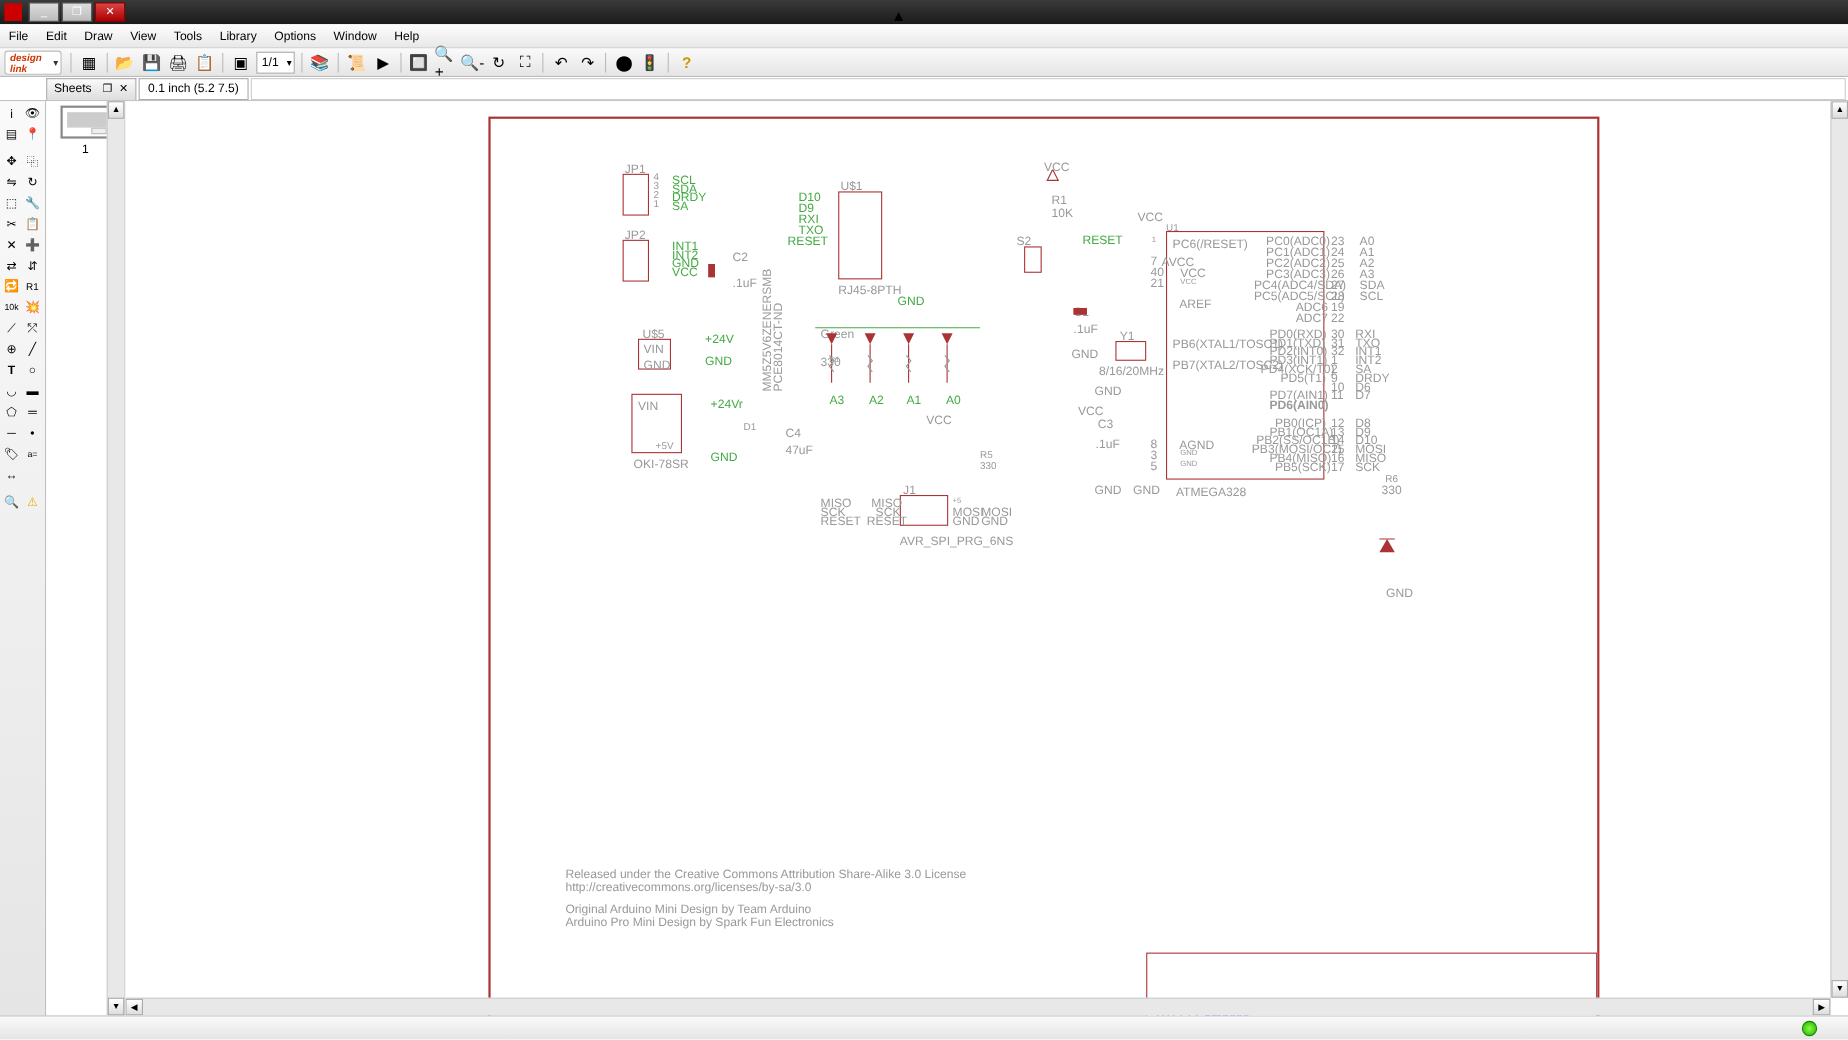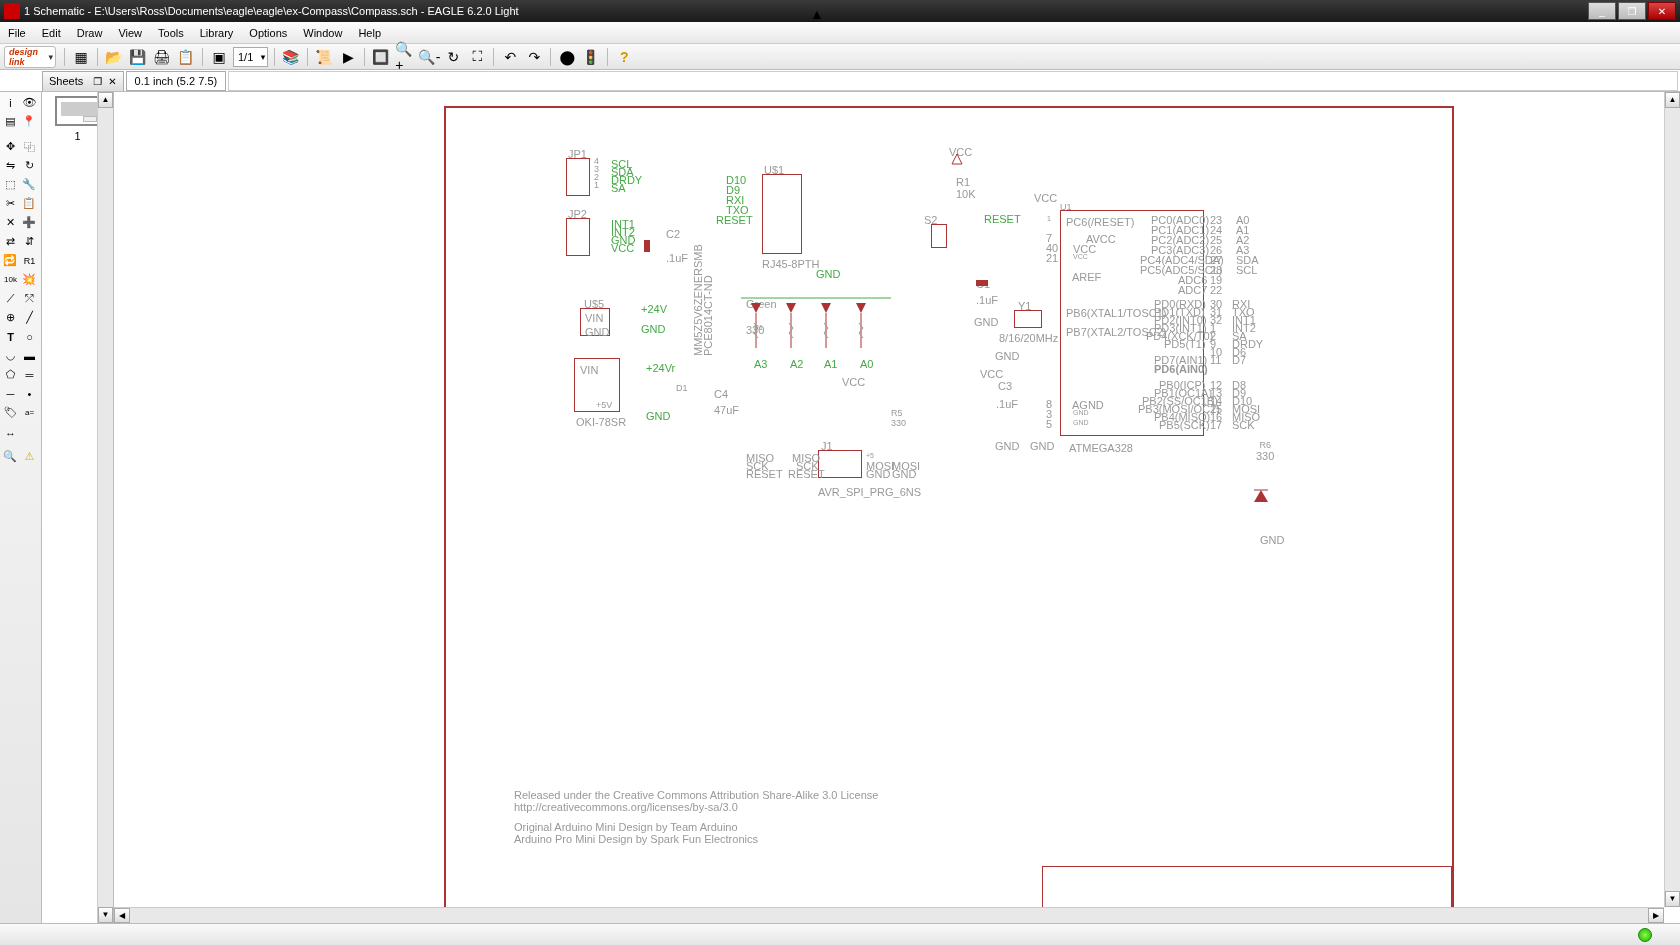--- a/index.html
+++ b/index.html
@@ -52,21 +52,20 @@
 .status{height:22px;background:linear-gradient(#fafafa,#e5e5e5);border-top:1px solid #bbb;display:flex;align-items:center;justify-content:flex-end;padding:0 8px;}
 .led{width:14px;height:14px;border-radius:50%;background:radial-gradient(#8f4,#2a0);border:1px solid #180;margin-left:auto;margin-right:20px;}
 
 .chip{position:absolute;border:1.5px solid #a33;}
 </style>
 </head>
 <body>
 
 <div class="titlebar">
   <div class="ico"></div>
-  <div class="ttl">1 Schematic - E:\Users\Ross\Documents\eagle\eagle\ex-Compass\Compass.sch - EAGLE 6.2.0 Light</div>
   <div class="cursor">▲</div>
   <div class="winbtn">_</div>
   <div class="winbtn">❐</div>
   <div class="winbtn close">✕</div>
 </div>
 
 <div class="menubar">
   <span>File</span>
   <span>Edit</span>
   <span>Draw</span>
@@ -275,21 +274,21 @@
       <div class="chip" style="left:485px;top:116px;width:16px;height:24px;"></div>
       <div class="sch" style="left:510px;top:68px;font-size:7px;"><span>R1</span><br><span>10K</span></div>
 
       <div class="sch" style="left:538px;top:105px;"><span class="g">RESET</span></div>
 
       <div class="sch" style="left:614px;top:94px;">U1</div>
       <div class="chip" style="left:614px;top:102px;width:144px;height:226px;"></div>
       <div class="sch" style="left:623px;top:334px;"><span>ATMEGA328</span></div>
 
       <div class="sch" style="left:620px;top:108px;font-size:7px;"><span>PC6(/RESET)</span></div>
-      <div class="sch" style="left:640px;top:125px;font-size:7px;"><span>AVCC</span></div>
+      <div class="sch" style="left:610px;top:125px;font-size:7px;"><span>AVCC</span></div>
       <div class="sch" style="left:627px;top:135px;font-size:7px;"><span>VCC</span></div>
       <div class="sch" style="left:627px;top:145px;font-size:7px;">VCC</div>
       <div class="sch" style="left:626px;top:163px;font-size:7px;"><span>AREF</span></div>
       <div class="sch" style="left:620px;top:199px;font-size:7px;"><span>PB6(XTAL1/TOSC1)</span></div>
       <div class="sch" style="left:620px;top:218px;font-size:7px;"><span>PB7(XTAL2/TOSC2)</span></div>
       <div class="sch" style="left:626px;top:291px;font-size:7px;"><span>AGND</span></div>
       <div class="sch" style="left:627px;top:301px;font-size:7px;">GND</div>
       <div class="sch" style="left:627px;top:311px;font-size:7px;">GND</div>
 
       <div class="sch" style="left:705px;top:106px;font-size:7px;text-align:right;width:50px;"><span>PC0(ADC0)</span></div>
@@ -396,21 +395,21 @@
       <div class="sch g" style="left:300px;top:344px;font-size:7px;"><span>MISO</span></div>
       <div class="sch g" style="left:300px;top:352px;font-size:7px;"><span>SCK</span></div>
       <div class="sch g" style="left:300px;top:360px;font-size:7px;"><span>RESET</span></div>
       <div class="sch r" style="left:420px;top:344px;font-size:7px;">+5</div>
       <div class="sch r" style="left:420px;top:352px;font-size:7px;"><span>MOSI</span></div>
       <div class="sch r" style="left:420px;top:360px;font-size:7px;"><span>GND</span></div>
       <div class="sch g" style="left:446px;top:352px;font-size:7px;"><span>MOSI</span></div>
       <div class="sch g" style="left:446px;top:360px;font-size:7px;"><span>GND</span></div>
       <div class="sch" style="left:372px;top:378px;font-size:8px;"><span>AVR_SPI_PRG_6NS</span></div>
 
-      <div class="sch" style="left:810px;top:332px;text-align:center;">R6<br><span>330</span></div>
+      <div class="sch" style="left:810px;top:322px;text-align:center;">R6<br><span>330</span></div>
       <div class="sch" style="left:814px;top:426px;"><span>GND</span></div>
       <svg style="position:absolute;left:800px;top:378px;" width="30" height="24">
           <polygon points="15,4 22,16 8,16" fill="#a33"></polygon>
           <line x1="8" y1="4" x2="22" y2="4" stroke="#a33"></line>
         </svg>
 
       <div class="titleblock">
         <div class="tb-row" style="width:410px;height:48px;"></div>
         <div class="tb-row tbk" style="width:410px;"><span>TITLE: </span><span>Compass</span></div>
       </div>

